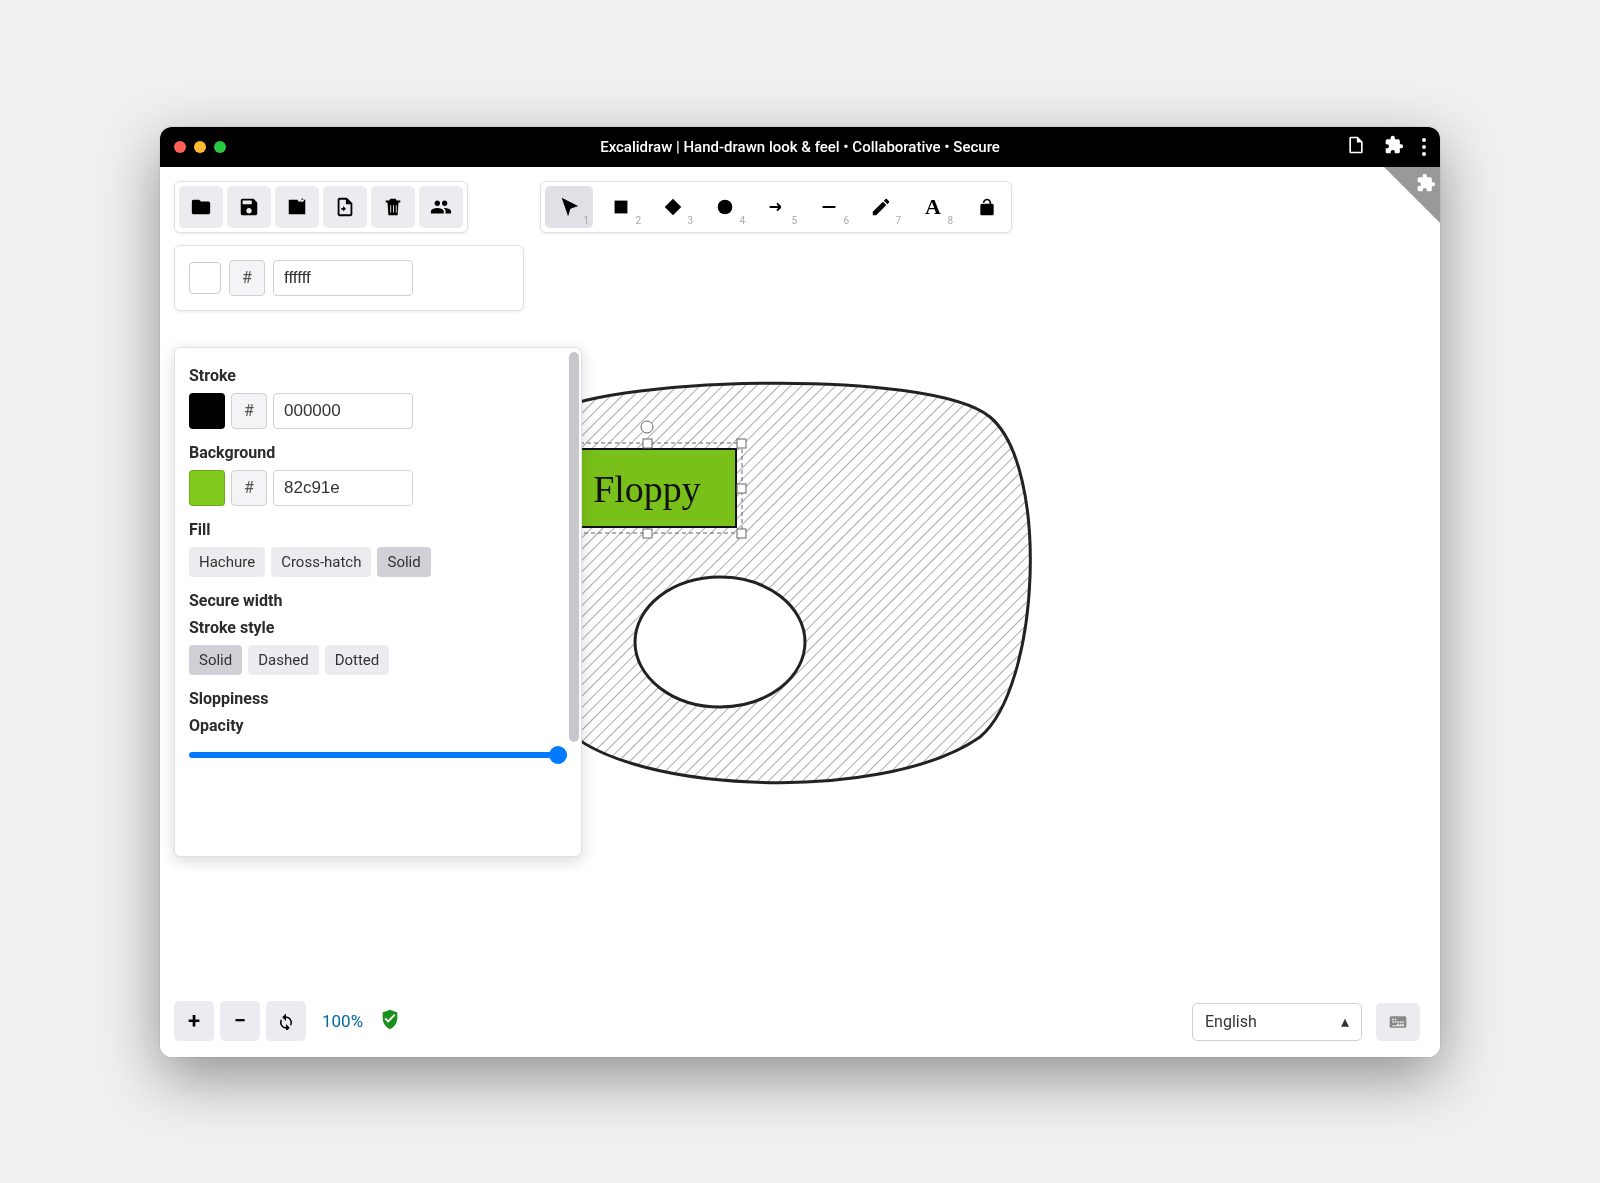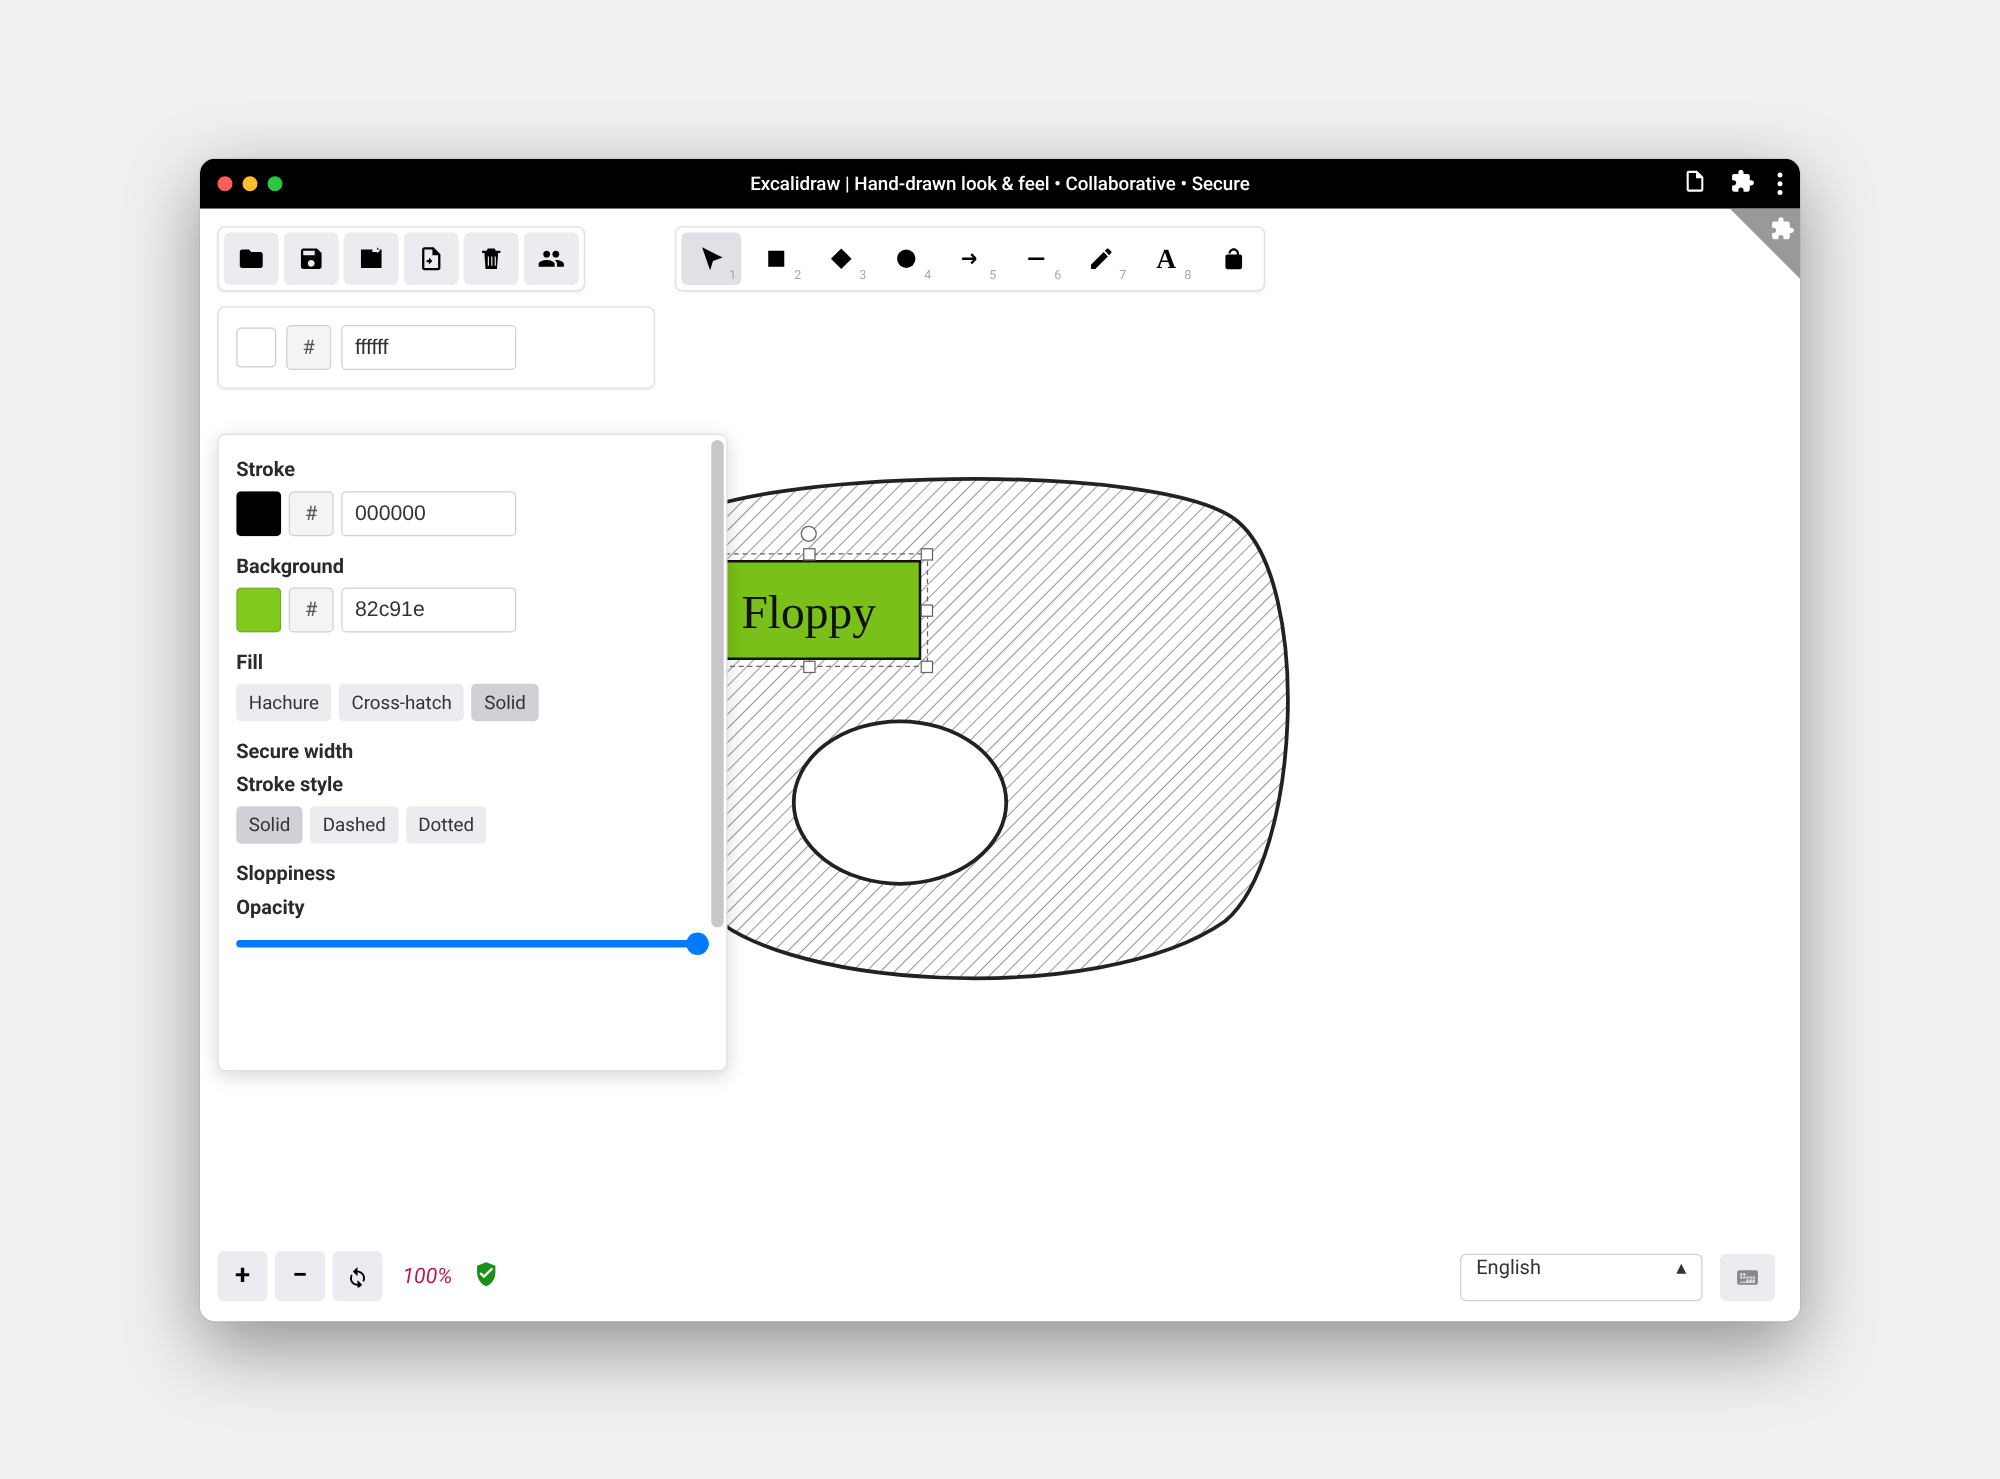--- a/index.html
+++ b/index.html
@@ -183,29 +183,29 @@
     position:absolute; bottom: 16px; left: 14px;
     display:flex; gap:6px; align-items:center;
     z-index:10;
   }
   .zoom-btn {
     width:40px;height:40px;background:#ececf0;border-radius:5px;
     display:flex;align-items:center;justify-content:center;cursor:pointer;
     font-size:22px;font-weight:600;
   }
   .zoom-btn svg{width:18px;height:18px;fill:#000;}
-  .zoom-pct { font-size:17px; margin: 0 10px; color:#be185d;font-style:italic;}
+  .zoom-pct { font-size:17px; margin: 0 10px; color:#0369a1;}
   .shield { color:#1a8f1a; }
   .shield svg{width:22px;height:22px;fill:#1a8f1a;}
 
   
   .lang-select {
     position:absolute; bottom:16px; right:78px;
-    width:194px;height:38px;border:1px solid #d0d0d0;border-radius:5px;
-    display:flex;align-items:flex-start;justify-content:space-between;
+    width:170px;height:38px;border:1px solid #d0d0d0;border-radius:5px;
+    display:flex;align-items:center;justify-content:space-between;
     padding:0 12px;font-size:16px;color:#333;background:#fff;
     z-index:10;
   }
   .kbd-btn {
     position:absolute; bottom:16px; right:20px;
     width:44px;height:38px;background:#ececf0;border-radius:5px;
     display:flex;align-items:center;justify-content:center;
     z-index:10;
   }
   .kbd-btn svg{width:24px;height:20px;fill:#888;}

